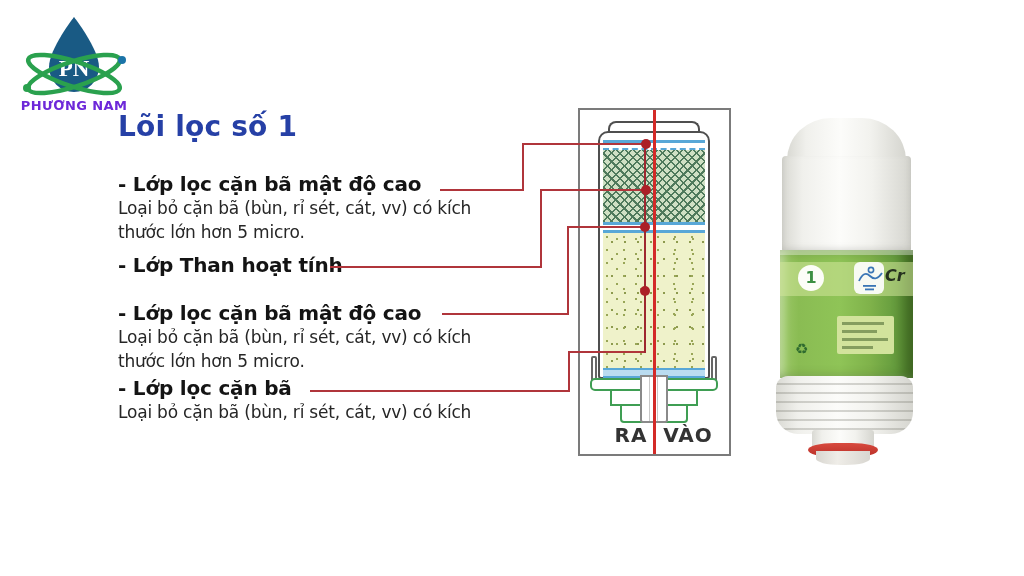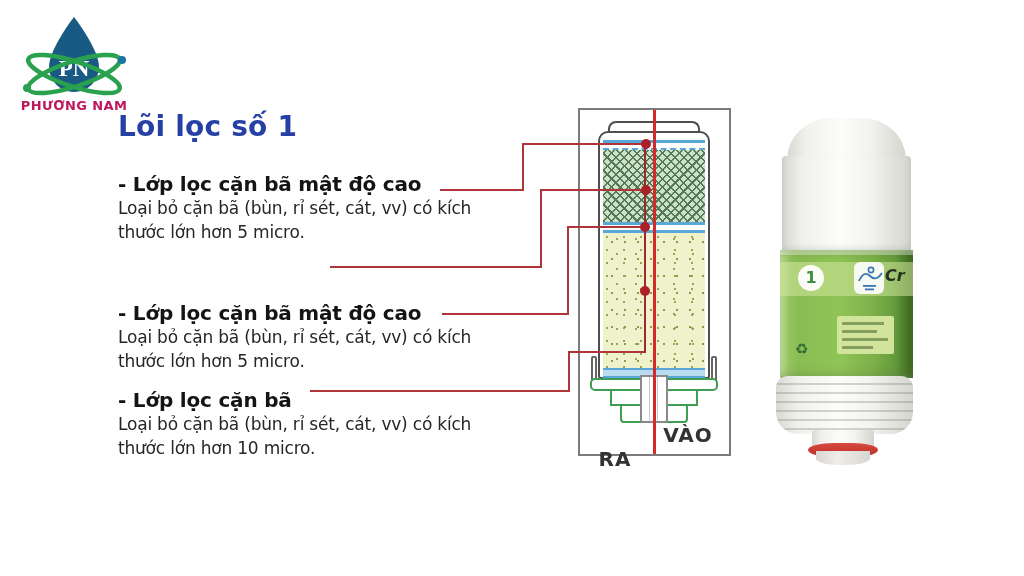--- a/index.html
+++ b/index.html
@@ -7,32 +7,32 @@
     width:1024px;height:576px;position:relative;overflow:hidden;
     background:#ffffff;
     font-family:"DejaVu Sans","Liberation Sans",sans-serif;
   }
   .abs{position:absolute;}
 
   
   .logo{left:18px;top:14px;width:112px;height:106px;}
   .logo-brand{
     left:18px;top:98px;width:112px;text-align:center;
-    color:#be185d;font-size:13px;font-weight:bold;letter-spacing:.4px;
+    color:#6d28d9;font-size:13px;font-weight:bold;letter-spacing:.4px;
   }
 
   
   .title{
     left:118px;top:110px;color:#2640a6;font-size:28px;font-weight:bold;
     letter-spacing:.2px;
     text-align:center;
   }
   .section{left:118px;width:420px;font-size:17px;line-height:24px;color:#262626;letter-spacing:-0.2px;}
   .section .hdr{font-weight:bold;color:#141414;font-size:20px;}
-  .s0{top:172px;} .s1{top:253px;} .s2{top:301px;} .s3{top:388px;}
+  .s0{top:172px;} .s1{top:253px;} .s2{top:301px;} .s3{top:376px;}
 
   
   .rl{background:#b0353b;}
   .spine{background:#9e2730;}
   .dot{width:10px;height:10px;border-radius:50%;background:#ab1f27;}
 
   
   .dbox{left:578px;top:108px;width:153px;height:348px;border:2px solid #7b7b7b;box-sizing:border-box;background:#fff;}
   .plateau{left:608px;top:121px;width:92px;height:14px;border:2px solid #4f4f4f;border-bottom:none;border-radius:8px 8px 0 0;background:#fff;box-sizing:border-box;}
   .shell{left:598px;top:131px;width:112px;height:248px;border:2px solid #4f4f4f;border-radius:10px 10px 3px 3px;background:#fff;box-sizing:border-box;}
@@ -100,30 +100,30 @@
 <div class="abs logo-brand">PHƯƠNG NAM</div>
 
 <div class="abs title">Lõi lọc số 1</div>
 
 <div class="abs section s0">
   <div class="hdr">- Lớp lọc cặn bã mật độ cao</div>
   <div>Loại bỏ cặn bã (bùn, rỉ sét, cát, vv) có kích</div>
   <div>thước lớn hơn 5 micro.</div>
 </div>
 <div class="abs section s1">
+  <div class="hdr">- Lớp Than hoạt tính</div>
 </div>
 <div class="abs section s2">
   <div class="hdr">- Lớp lọc cặn bã  mật độ cao</div>
   <div>Loại bỏ cặn bã (bùn, rỉ sét, cát, vv) có kích</div>
   <div>thước lớn hơn 5 micro.</div>
 </div>
 <div class="abs section s3">
   <div class="hdr">- Lớp lọc cặn bã</div>
   <div>Loại bỏ cặn bã (bùn, rỉ sét, cát, vv) có kích</div>
-  <div>thước lớn hơn 10 micro.</div>
 </div>
 
 <div class="abs dbox"></div>
 <div class="abs plateau"></div>
 <div class="abs shell"></div>
 
 <div class="abs stack">
   <div class="band1"></div>
   <div class="hatch"></div>
   <div class="band2"></div>
@@ -131,21 +131,21 @@
   <div class="band3"></div>
 </div>
 
 <div class="abs hook" style="left:591px;top:356px;"></div>
 <div class="abs hook" style="left:711px;top:356px;"></div>
 <div class="abs neck" style="left:590px;top:378px;width:128px;height:13px;border-radius:5px;"></div>
 <div class="abs neck" style="left:610px;top:389px;width:88px;height:17px;"></div>
 <div class="abs neck" style="left:620px;top:404px;width:68px;height:19px;border-radius:0 0 4px 4px;"></div>
 <div class="abs tube"></div>
 
-<div class="abs portlabel" style="left:592px;width:46px;margin-top:24px;">RA</div>
+<div class="abs portlabel" style="left:608px;width:46px;">RA</div>
 <div class="abs portlabel" style="left:660px;width:56px;">VÀO</div>
 
 <div class="abs rl" style="left:440px;top:189px;width:84px;height:2px;"></div>
 <div class="abs rl" style="left:522px;top:144px;width:2px;height:47px;"></div>
 <div class="abs rl" style="left:522px;top:143px;width:124px;height:2px;"></div>
 
 <div class="abs rl" style="left:330px;top:266px;width:212px;height:2px;"></div>
 <div class="abs rl" style="left:540px;top:189px;width:2px;height:79px;"></div>
 <div class="abs rl" style="left:540px;top:189px;width:106px;height:2px;"></div>
 

